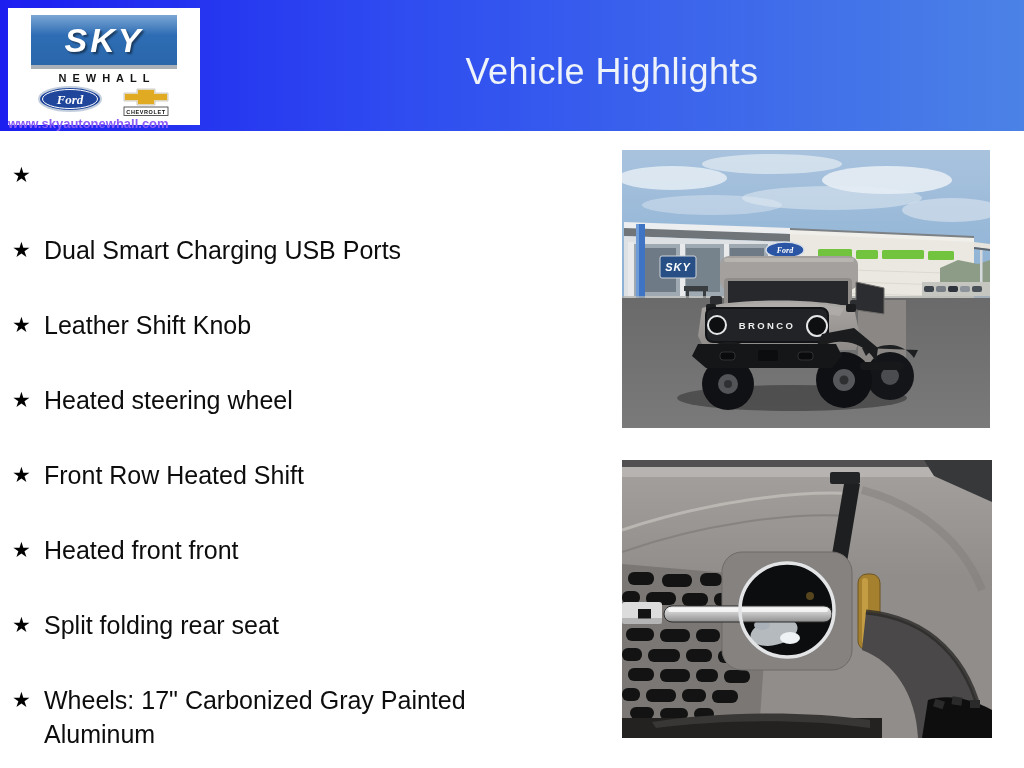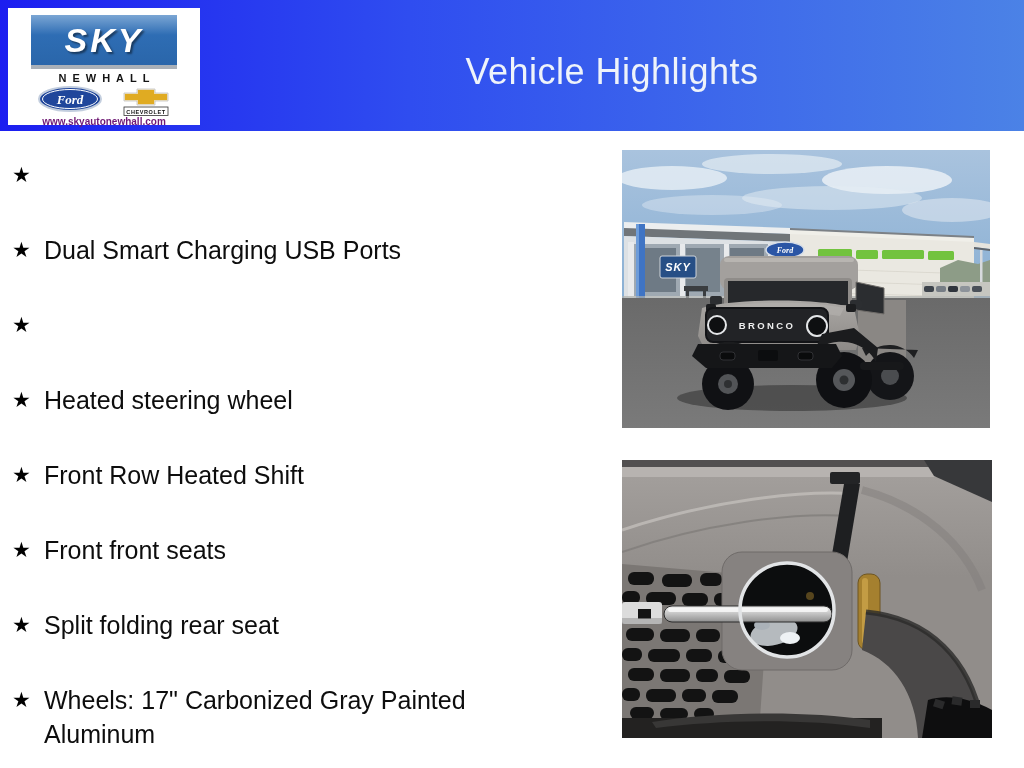--- a/index.html
+++ b/index.html
@@ -17,21 +17,21 @@
     box-sizing:border-box;padding-top:7px;}
   .sky-badge{width:146px;height:50px;margin:0 auto;border-bottom:4px solid #a9b0b8;
     background:linear-gradient(180deg,#7ba6d4 0%,#2e6db4 40%,#2a66aa 100%);
     display:flex;align-items:center;justify-content:center;}
   .sky-badge span{color:#fff;font-size:34px;font-weight:bold;font-style:italic;
     letter-spacing:3px;text-shadow:2px 2px 2px rgba(0,0,0,.45);}
   .newhall{text-align:center;font-size:11px;font-weight:600;letter-spacing:6px;
     padding-left:6px;color:#141414;margin-top:3px;}
   .logos-row{display:flex;align-items:flex-start;justify-content:center;gap:18px;
     margin-top:2px;height:30px;}
-  .url{text-align:center;font-size:10px;font-weight:bold;color:#701a75;margin-top:0;}
+  .url{text-align:left;font-size:13px;font-weight:bold;color:#8b5cf6;margin-top:0;}
 
   
   .features{position:absolute;left:12px;top:158px;width:548px;list-style:none;margin:0;padding:0;}
   .features li{display:flex;align-items:flex-start;margin-bottom:41px;
     font-size:25px;line-height:34px;color:#0d0d0d;}
   .features li:last-child{margin-bottom:0;}
   .star{flex:0 0 32px;width:32px;font-size:21px;line-height:34px;color:#000;
     font-family:"DejaVu Sans",sans-serif;}
 
   
@@ -72,32 +72,33 @@
   <ul class="features">
     <li>
       <span class="star">★</span>
       </li>
     <li>
       <span class="star">★</span>
       <span>Dual Smart Charging USB Ports</span>
       </li>
     <li>
       <span class="star">★</span>
+      <span>Leather Shift Knob</span>
       </li>
     <li>
       <span class="star">★</span>
       <span>Heated steering wheel</span>
       </li>
     <li>
       <span class="star">★</span>
       <span>Front Row Heated Shift</span>
       </li>
     <li>
       <span class="star">★</span>
-      <span>Front front seats</span>
+      <span>Heated front front</span>
       </li>
     <li>
       <span class="star">★</span>
       <span>Split folding rear seat</span>
       </li>
     <li>
       <span class="star">★</span>
       <span>Wheels: 17" Carbonized Gray Painted Aluminum</span>
       </li>
   </ul>

